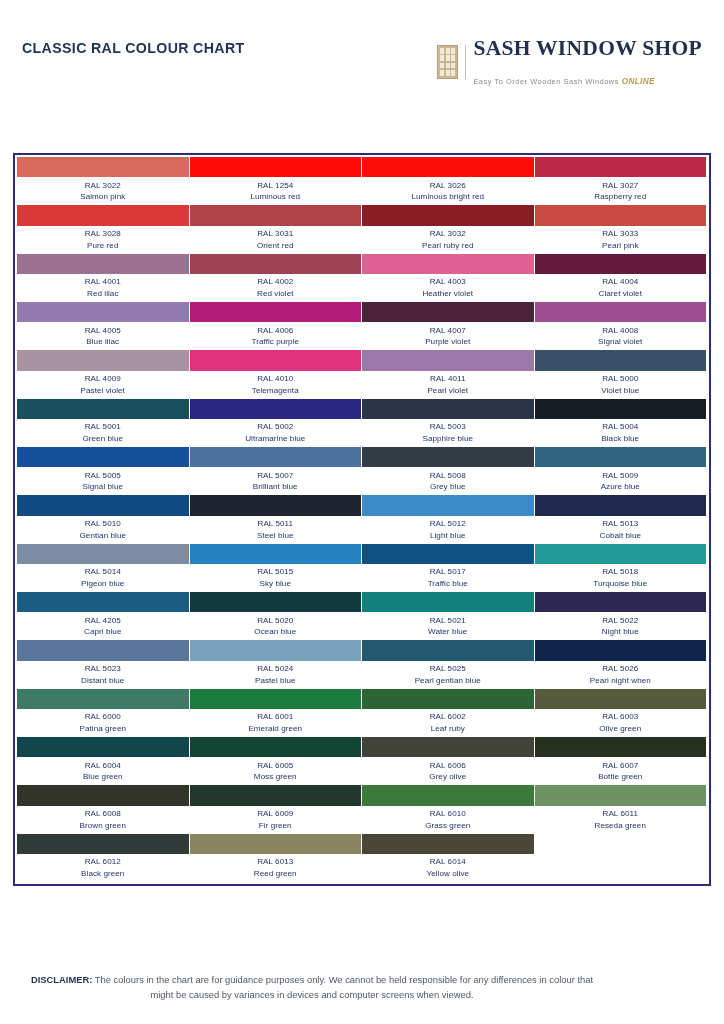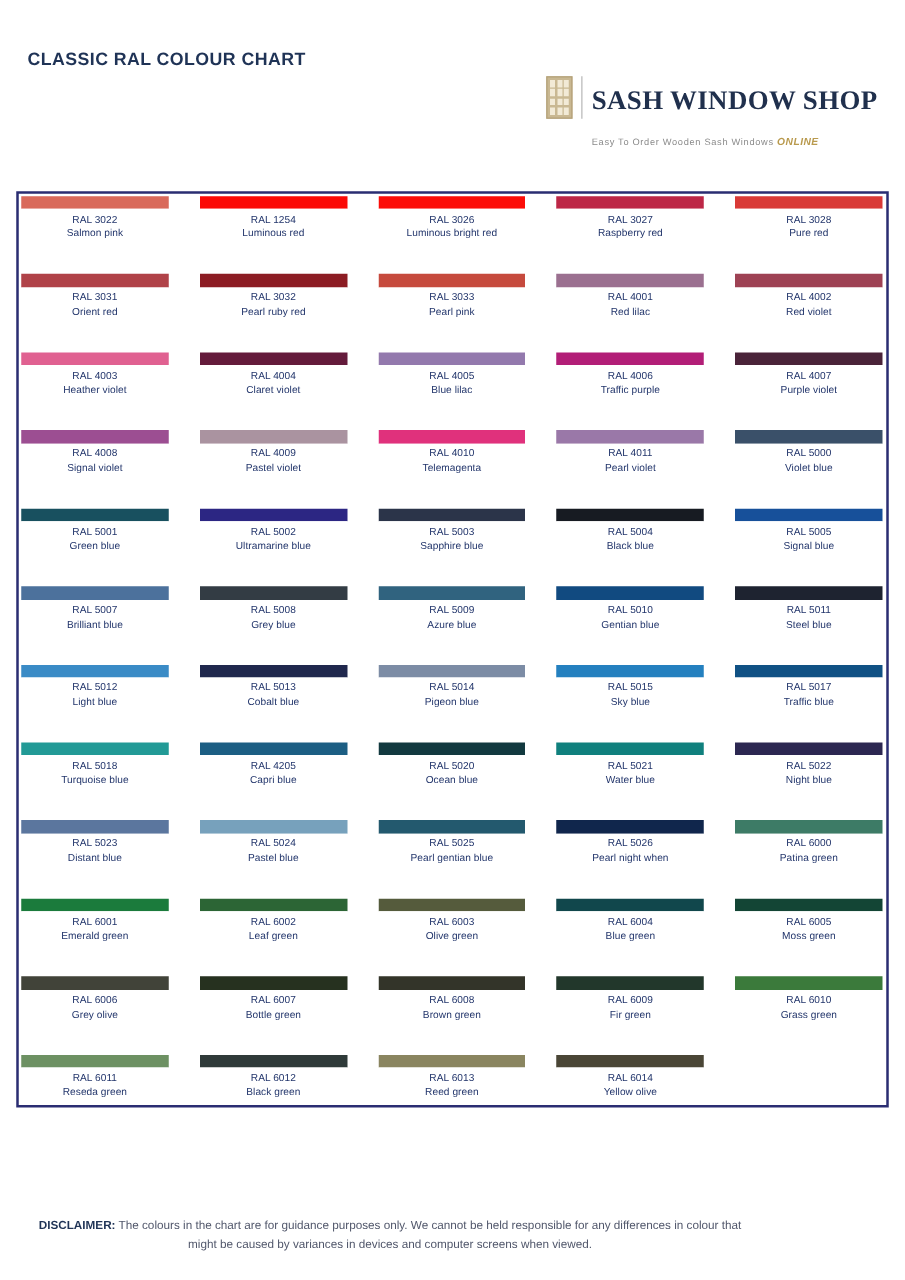--- a/index.html
+++ b/index.html
@@ -63,21 +63,20 @@
     background: #b9b9b9;
   }
   #logo-text { display: flex; flex-direction: column; line-height: 1; }
   #logo-name {
     font-family: "Liberation Serif", serif;
     font-size: 21.5px;
     font-weight: bold;
     color: #20304d;
     letter-spacing: 0.3px;
     white-space: nowrap;
-    margin-top: 32px;
   }
   #logo-tagline {
     margin-top: 18px;
     font-size: 7.4px;
     color: #8a8a8a;
     letter-spacing: 0.55px;
     white-space: nowrap;
   }
   #logo-tagline .online {
     color: #b99a4e;
@@ -96,23 +95,22 @@
     height: 733px;
     border: 2px solid #2a2d72;
     background: #ffffff;
     box-sizing: border-box;
     padding: 2px;
   }
   #chart-grid {
     width: 100%;
     height: 100%;
     display: grid;
-    grid-template-columns: repeat(5, 1fr);
+    grid-template-columns: repeat(4, 1fr);
     grid-auto-rows: 1fr;
-    gap: 24px;
   }
   .swatch-cell {
     display: flex;
     flex-direction: column;
     border-right: 1.2px solid #ffffff;
     border-bottom: 1.2px solid #ffffff;
     box-sizing: border-box;
     background: #ffffff;
   }
   .swatch-color {
@@ -503,21 +501,21 @@
         <div class="swatch-color" style="background-color: rgb(27, 123, 60);"></div>
         <div class="swatch-label">
           <span class="swatch-code">RAL 6001</span>
           <span class="swatch-name">Emerald green</span>
         </div>
       </div>
       <div class="swatch-cell">
         <div class="swatch-color" style="background-color: rgb(44, 101, 53);"></div>
         <div class="swatch-label">
           <span class="swatch-code">RAL 6002</span>
-          <span class="swatch-name">Leaf green</span>
+          <span class="swatch-name">Leaf ruby</span>
         </div>
       </div>
       <div class="swatch-cell">
         <div class="swatch-color" style="background-color: rgb(85, 91, 60);"></div>
         <div class="swatch-label">
           <span class="swatch-code">RAL 6003</span>
           <span class="swatch-name">Olive green</span>
         </div>
       </div>
       <div class="swatch-cell">

